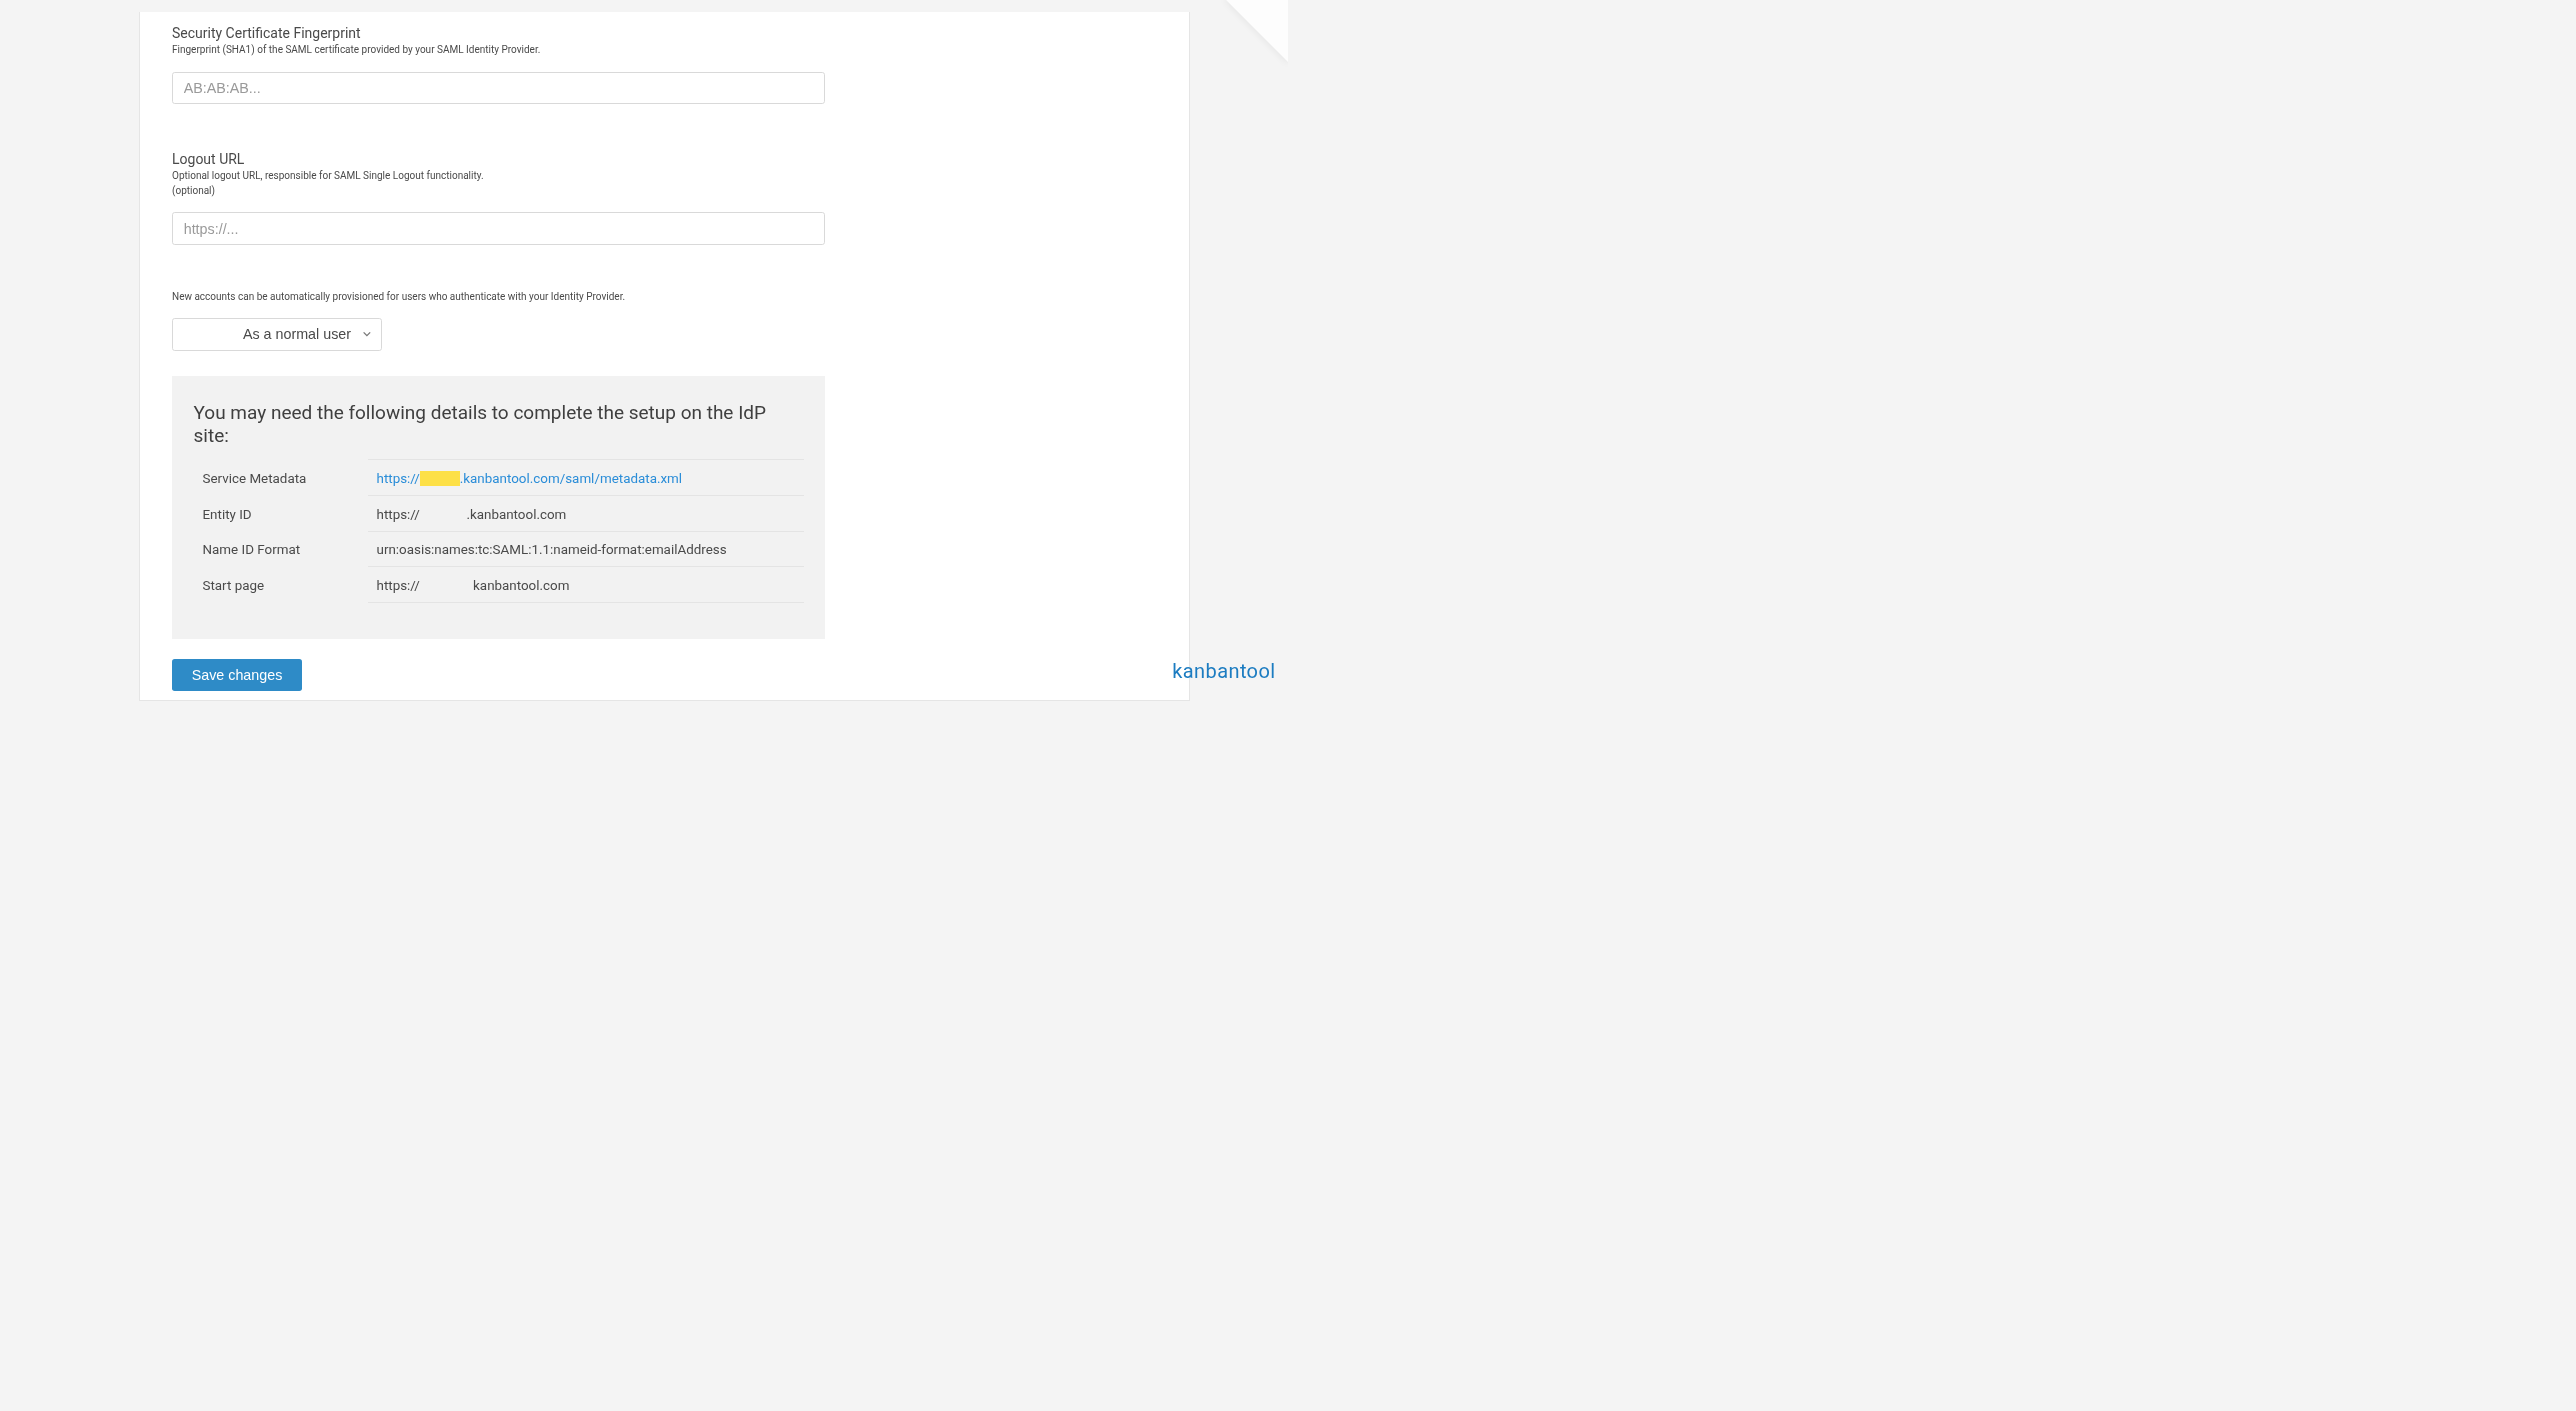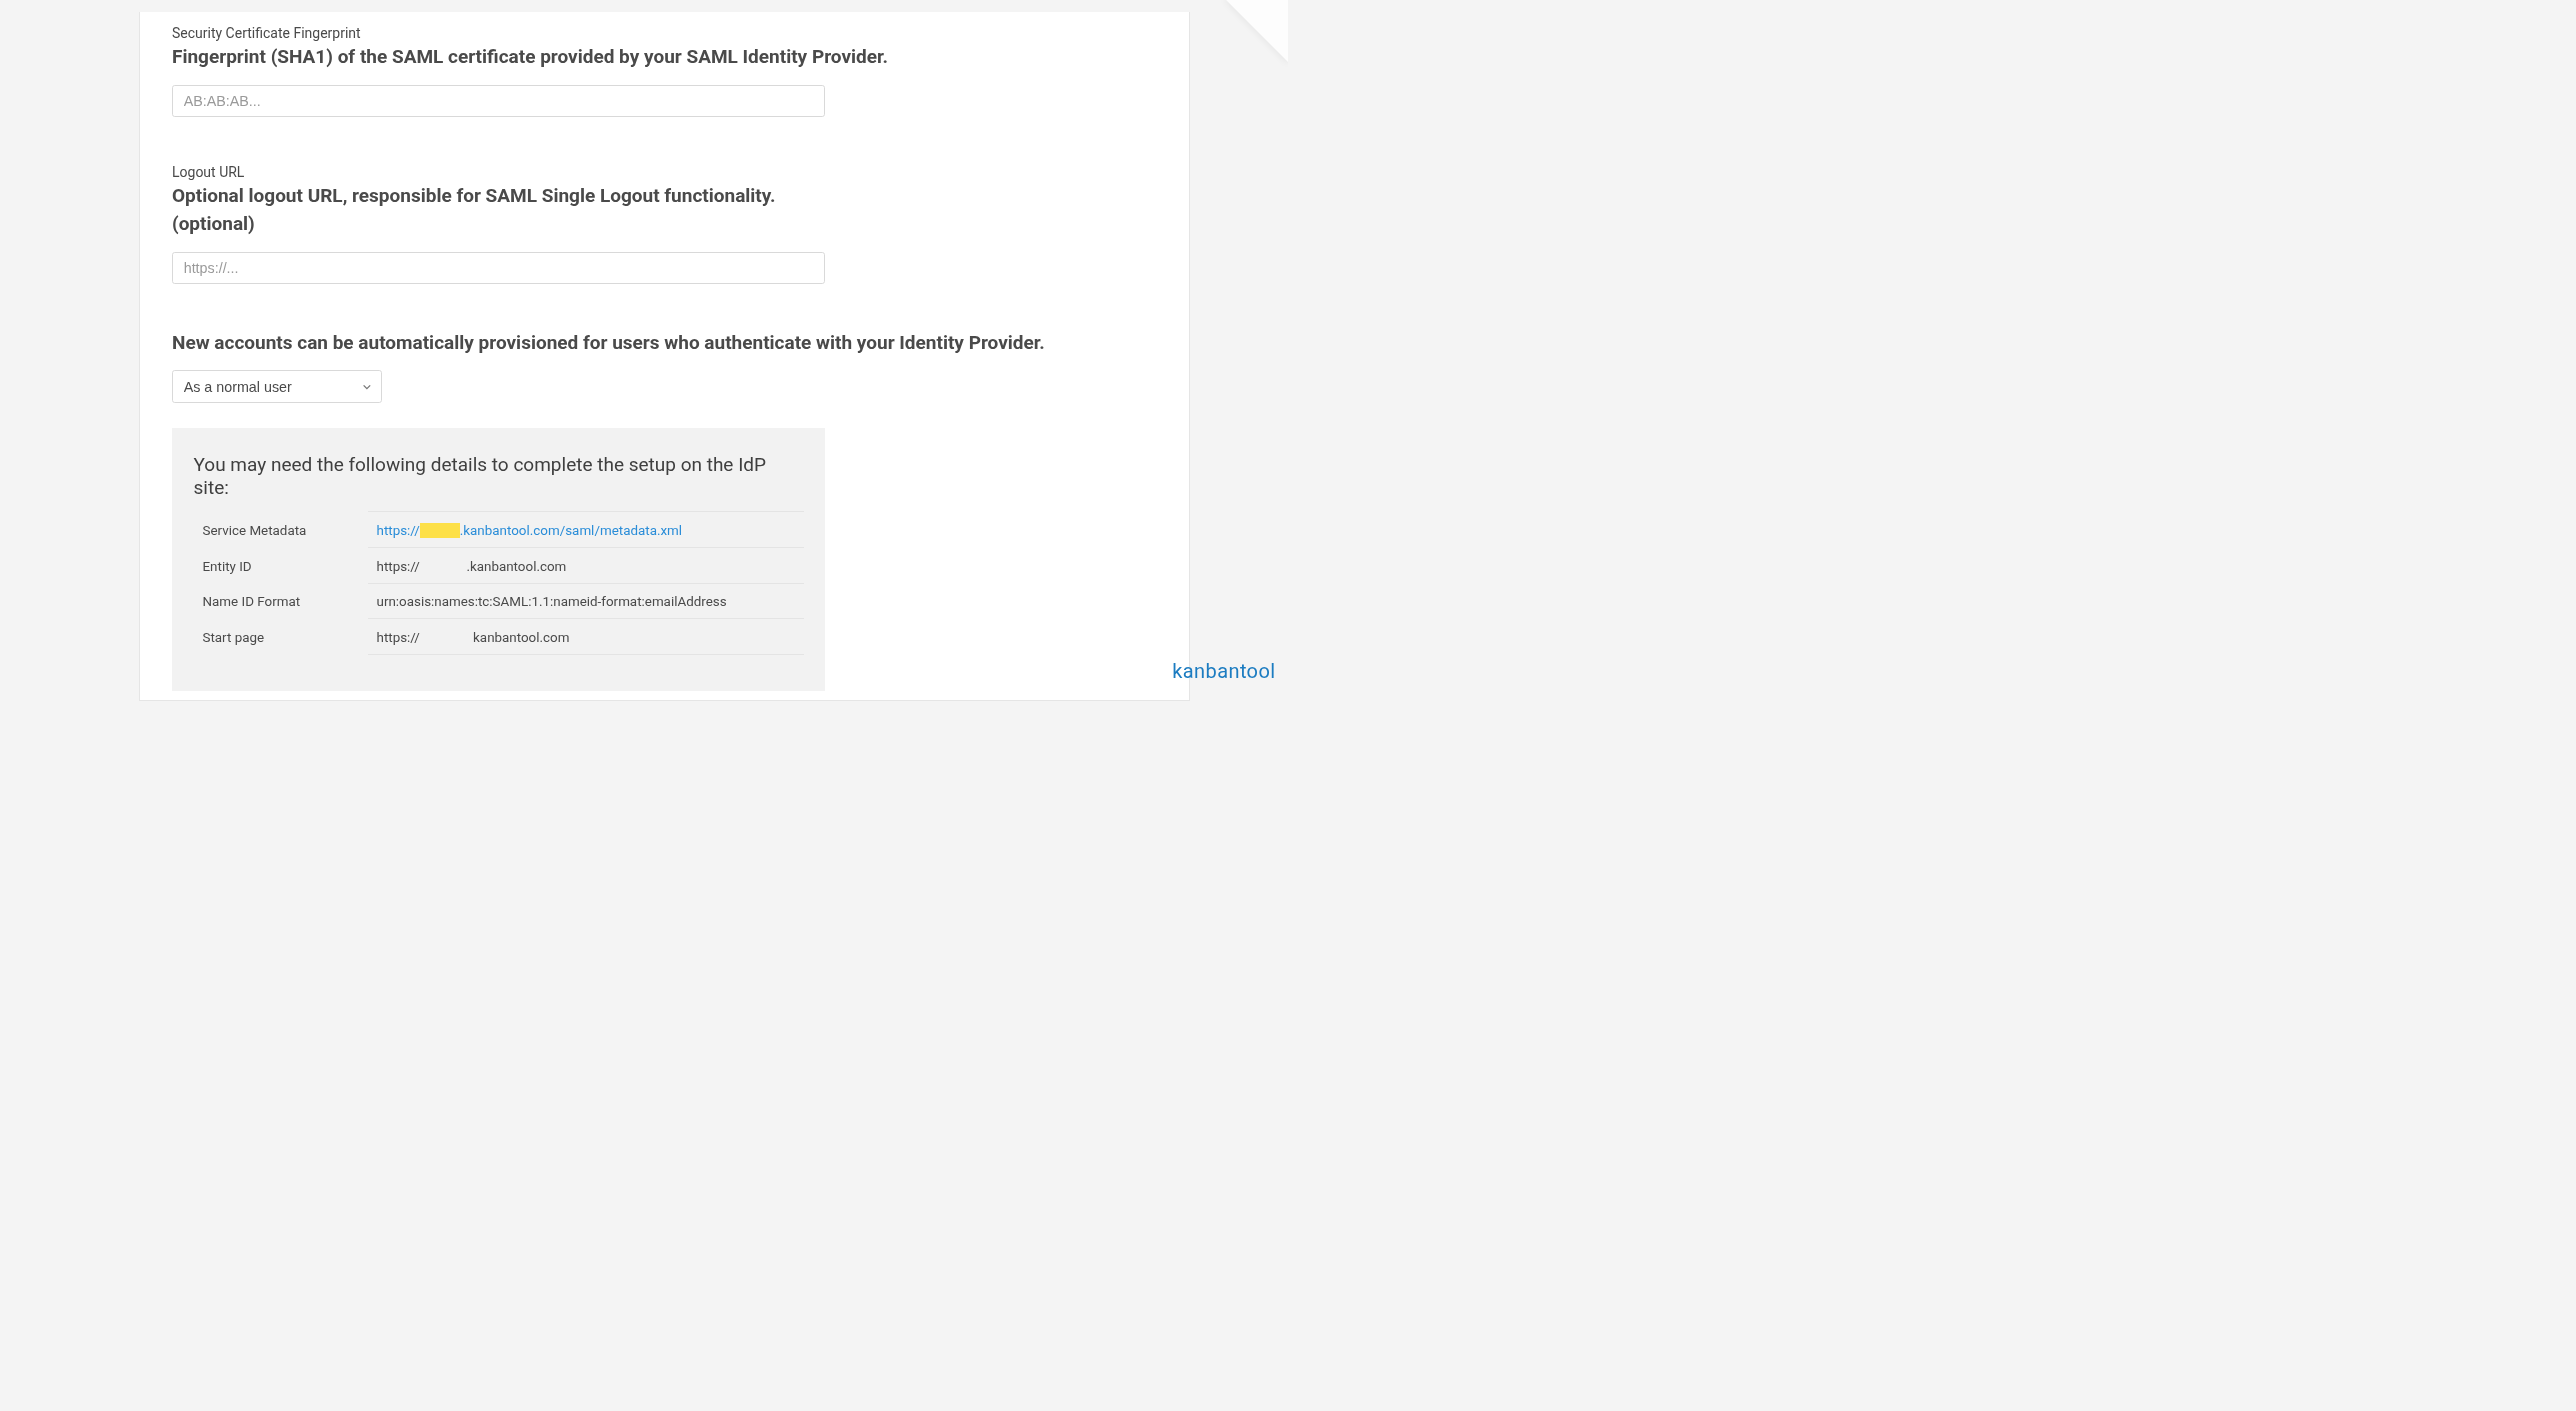--- a/index.html
+++ b/index.html
@@ -34,24 +34,23 @@
   }
   .field {
     margin-top: 10.7px;
   }
   .field-label {
     font-size: 14px;
     color: #4a4a4a;
     line-height: 1.45;
   }
   .field-desc {
-    font-size: 19px;
+    font-size: 10px;
     color: #4a4a4a;
     line-height: 1.45;
-    font-weight: bold;
   }
   .text-input {
     display: block;
     width: 653px;
     font-size: 14.3px;
     padding: 7.2px 10.7px;
     border: 0.9px solid #d9d9d9;
     border-radius: 2.7px;
     background: #fff;
     margin-top: 14.3px;
@@ -69,20 +68,21 @@
     appearance: none;
     -webkit-appearance: none;
     -moz-appearance: none;
     width: 210px;
     font-size: 14.3px;
     padding: 7.2px 30px 7.2px 10.7px;
     border: 0.9px solid #d9d9d9;
     border-radius: 2.7px;
     background: #fff;
     color: #4a4a4a;
+    text-align: right;
   }
   .chev {
     position: absolute;
     right: 10.7px;
     top: 50%;
     transform: translateY(-50%);
     pointer-events: none;
   }
   .chev svg { width: 9.8px; height: 9.8px; display: block; }
   .chev path { stroke: #777; stroke-width: 1.6; fill: none; }

